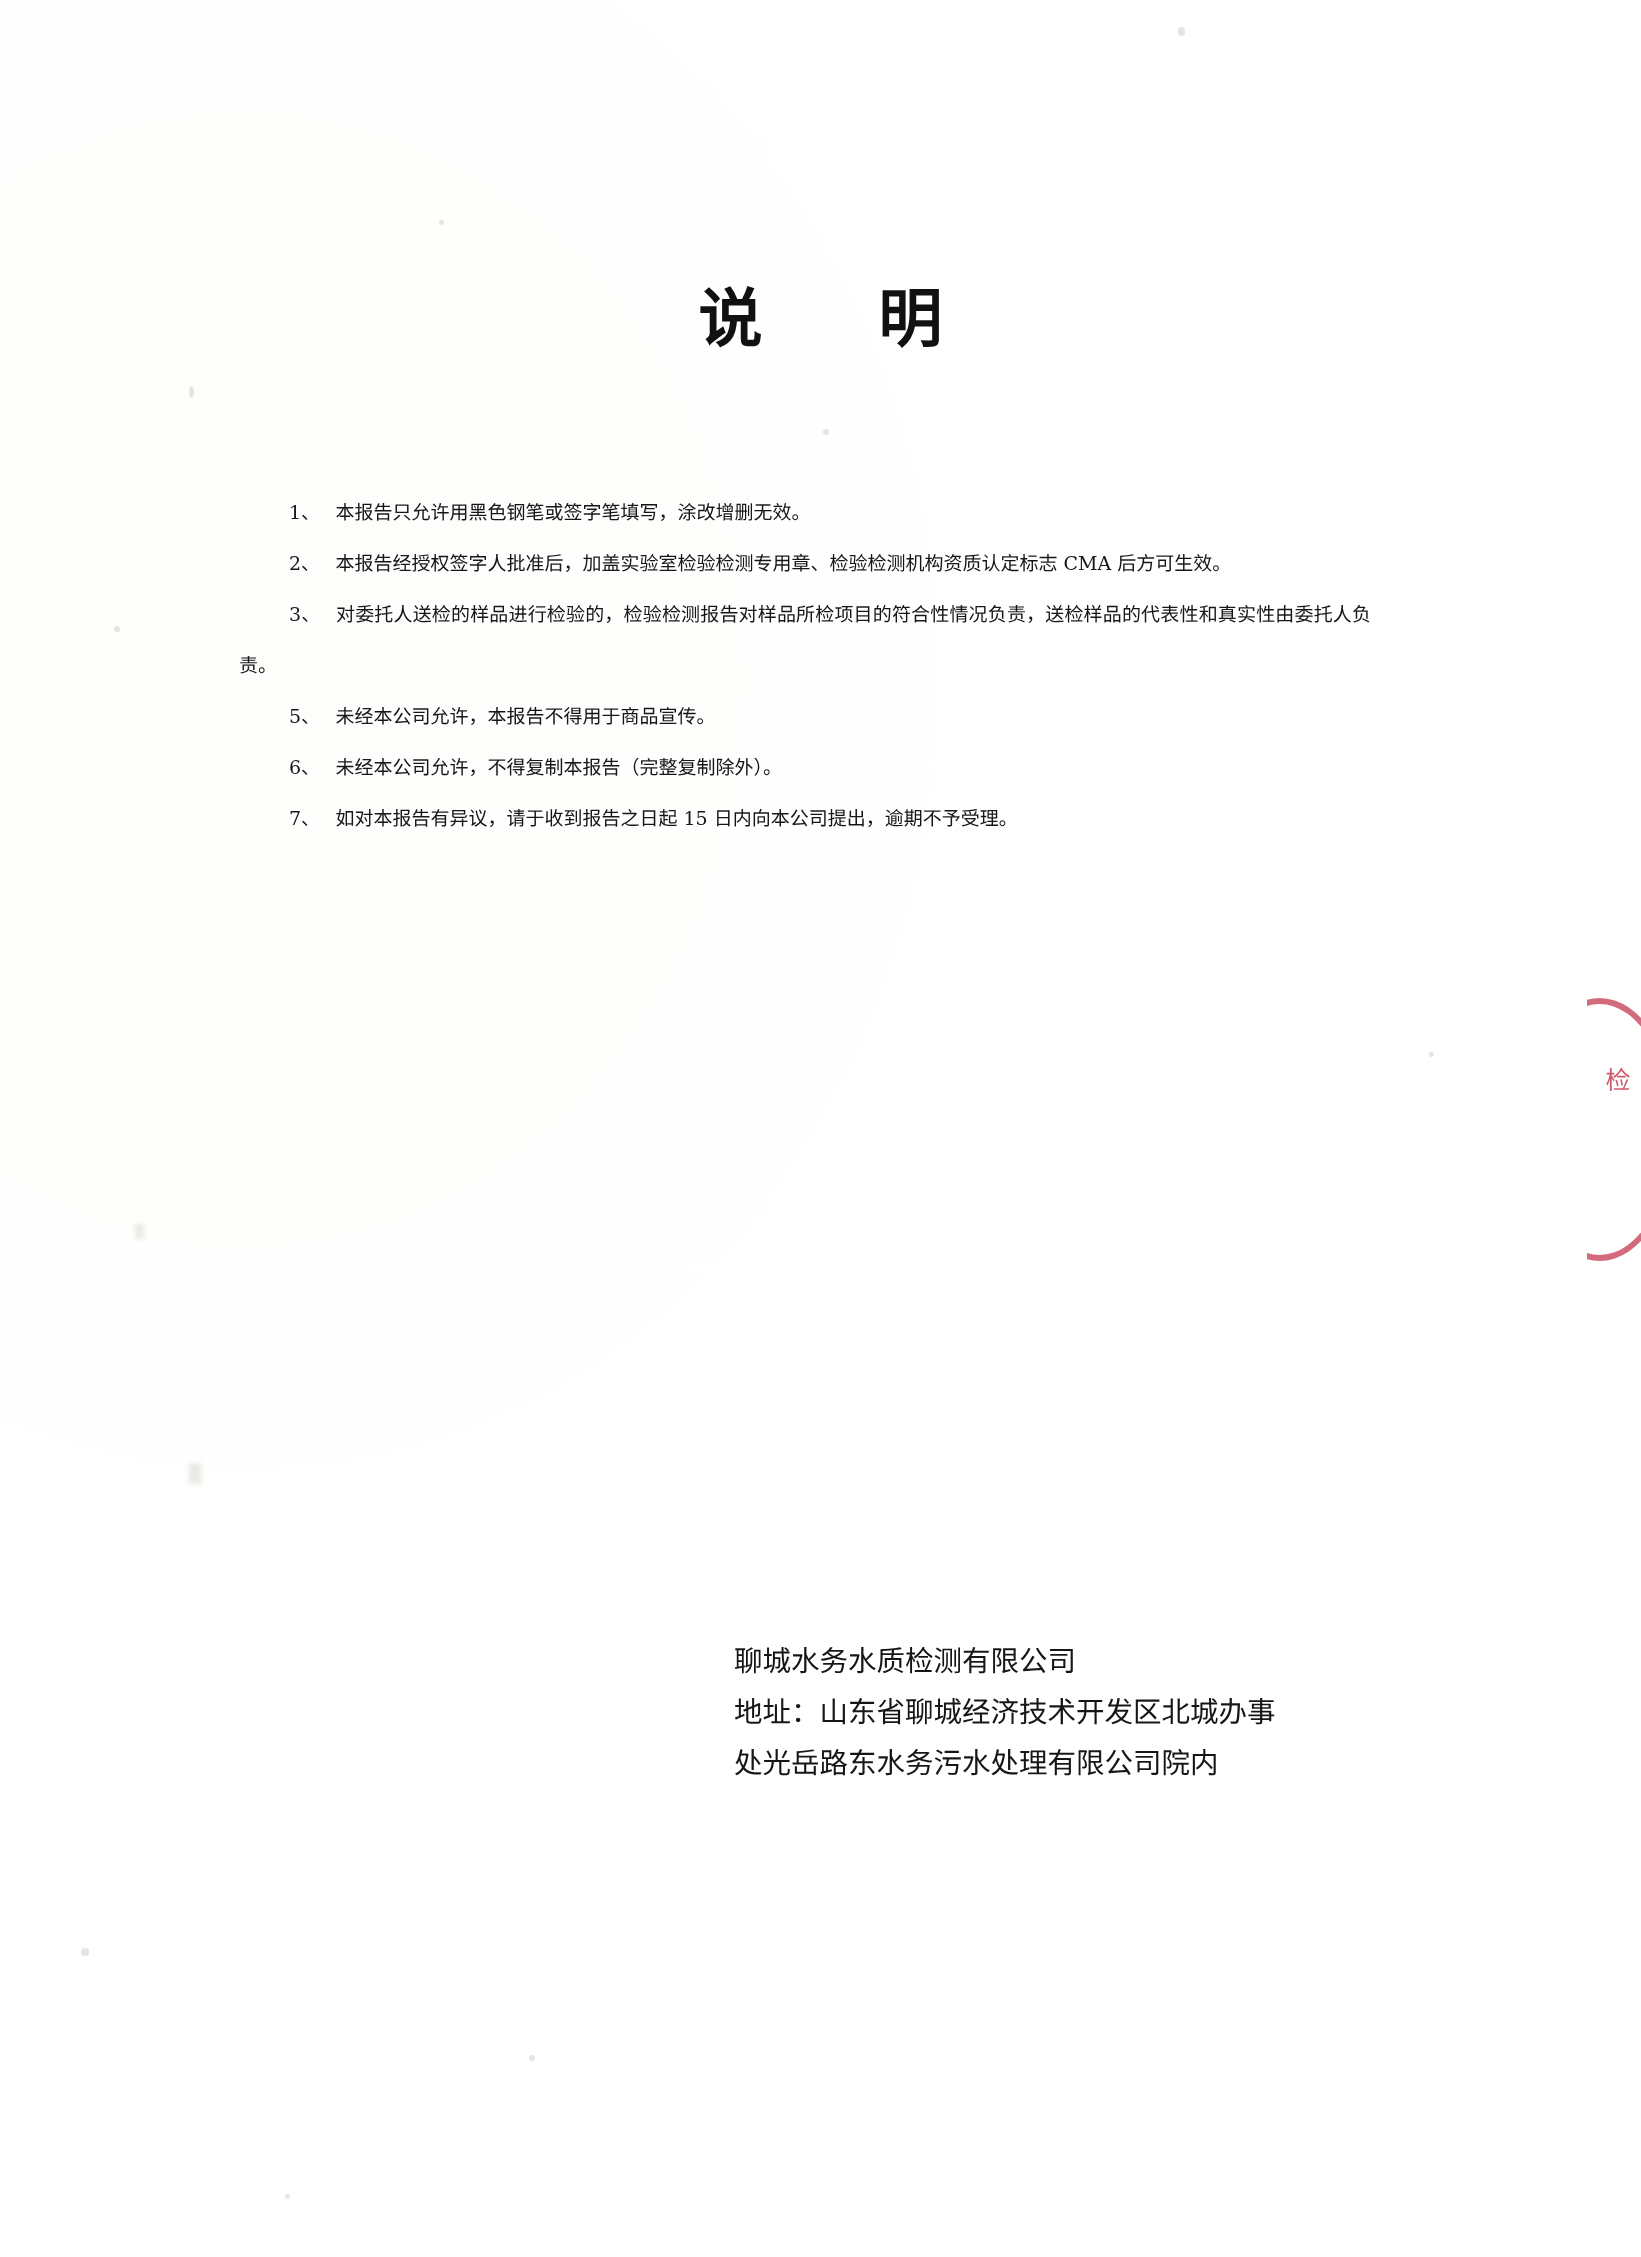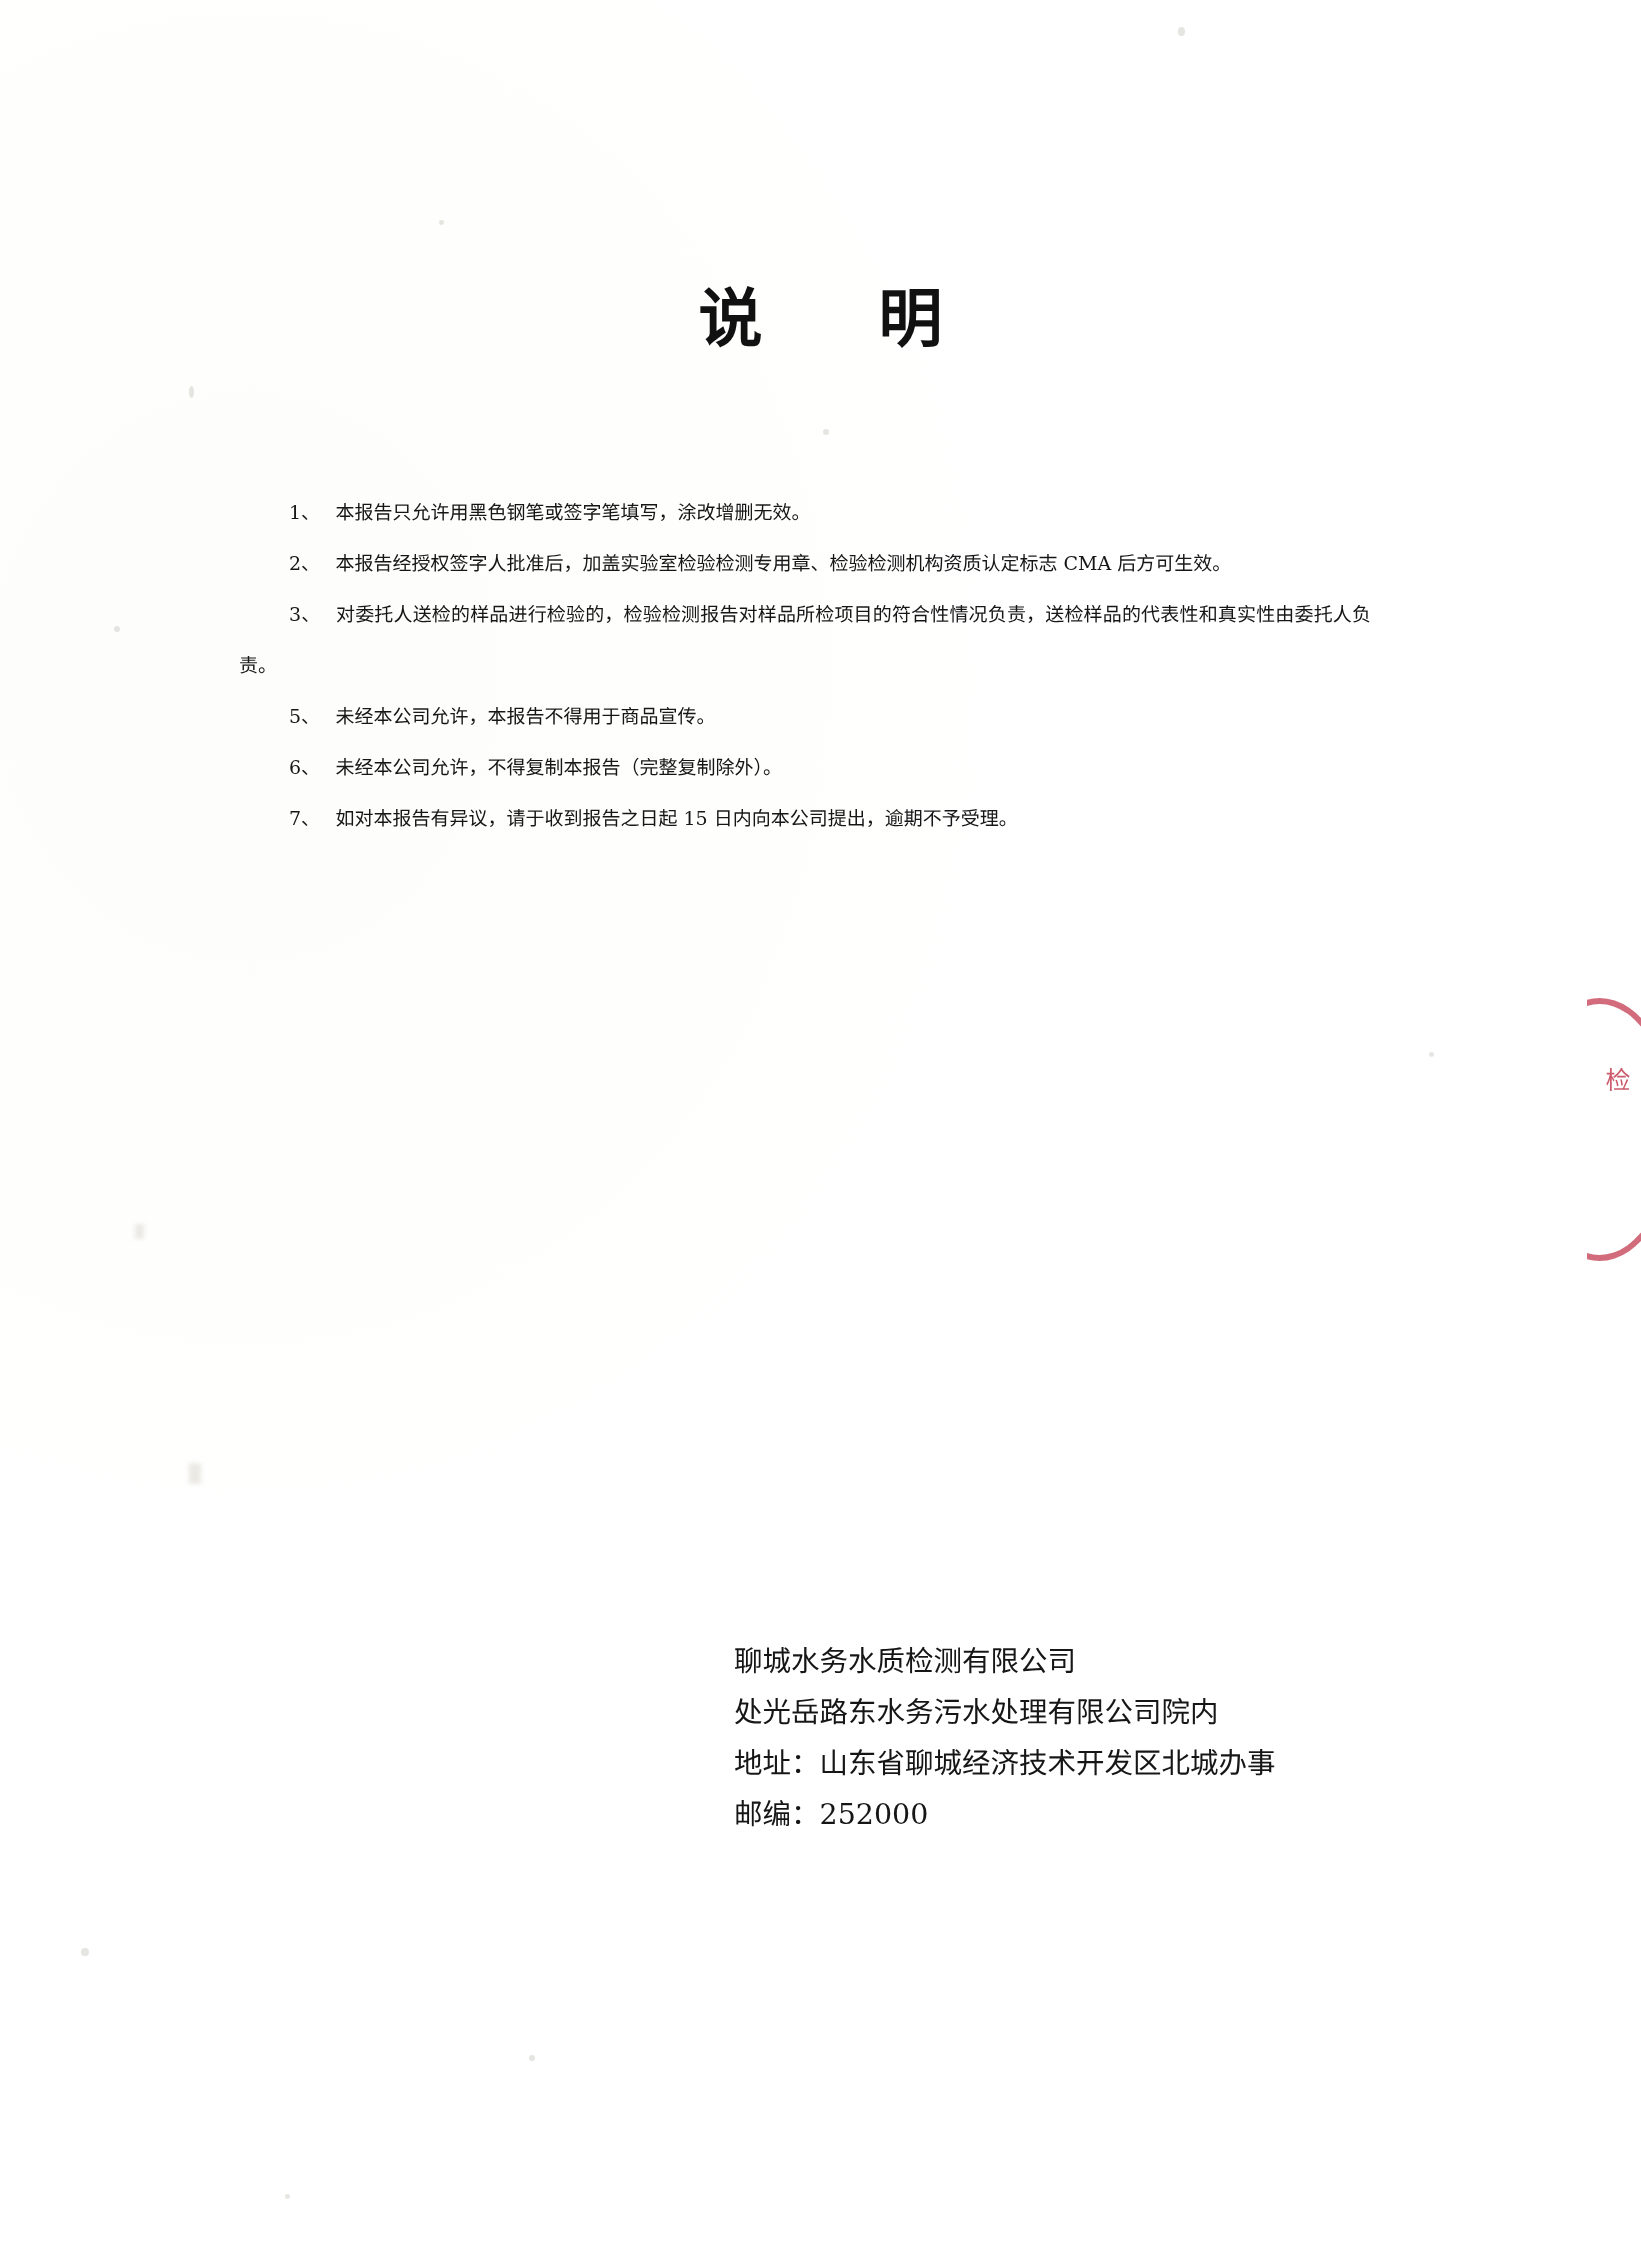--- a/index.html
+++ b/index.html
@@ -152,23 +152,22 @@
       <p class="clause"><span class="num">1、</span><span class="sp"></span><span>本报告只允许用黑色钢笔或签字笔填写，涂改增删无效。</span></p>
       <p class="clause"><span class="num">2、</span><span class="sp"></span><span>本报告经授权签字人批准后，加盖实验室检验检测专用章、检验检测机构资质认定标志 CMA 后方可生效。</span></p>
       <p class="clause"><span class="num">3、</span><span class="sp"></span><span>对委托人送检的样品进行检验的，检验检测报告对样品所检项目的符合性情况负责，送检样品的代表性和真实性由委托人负责。</span></p>
       <p class="clause"><span class="num">5、</span><span class="sp"></span><span>未经本公司允许，本报告不得用于商品宣传。</span></p>
       <p class="clause"><span class="num">6、</span><span class="sp"></span><span>未经本公司允许，不得复制本报告（完整复制除外）。</span></p>
       <p class="clause"><span class="num">7、</span><span class="sp"></span><span>如对本报告有异议，请于收到报告之日起 15 日内向本公司提出，逾期不予受理。</span></p>
     </div>
 
     <div class="footer-block">
       <div class="line">聊城水务水质检测有限公司</div>
+      <div class="line">地址：山东省聊城经济技术开发区北城办事</div>
       <div class="line">处光岳路东水务污水处理有限公司院内</div>
-      <div class="line">地址：山东省聊城经济技术开发区北城办事</div>
-      <div class="line">邮编：252000</div>
     </div>
 
     <div class="stamp"></div>
     <div class="stamp-text">检</div>
 
   </div>
 </div>
 
 
 </body></html>

